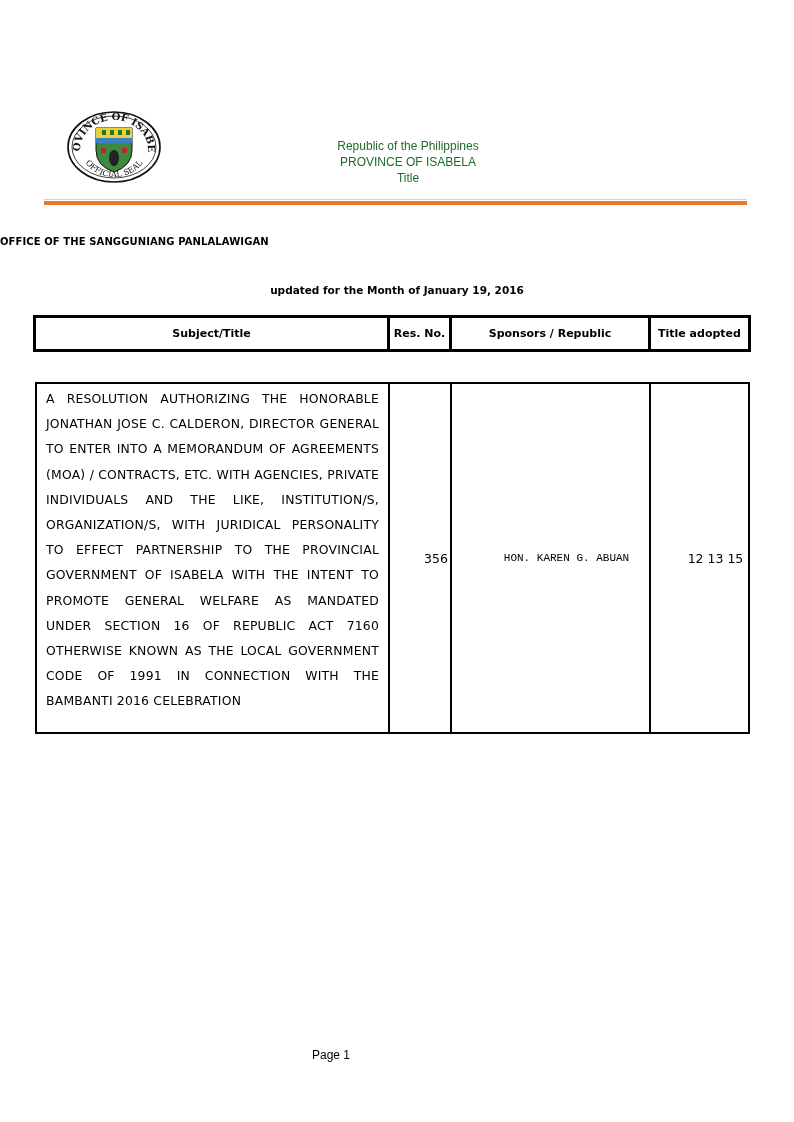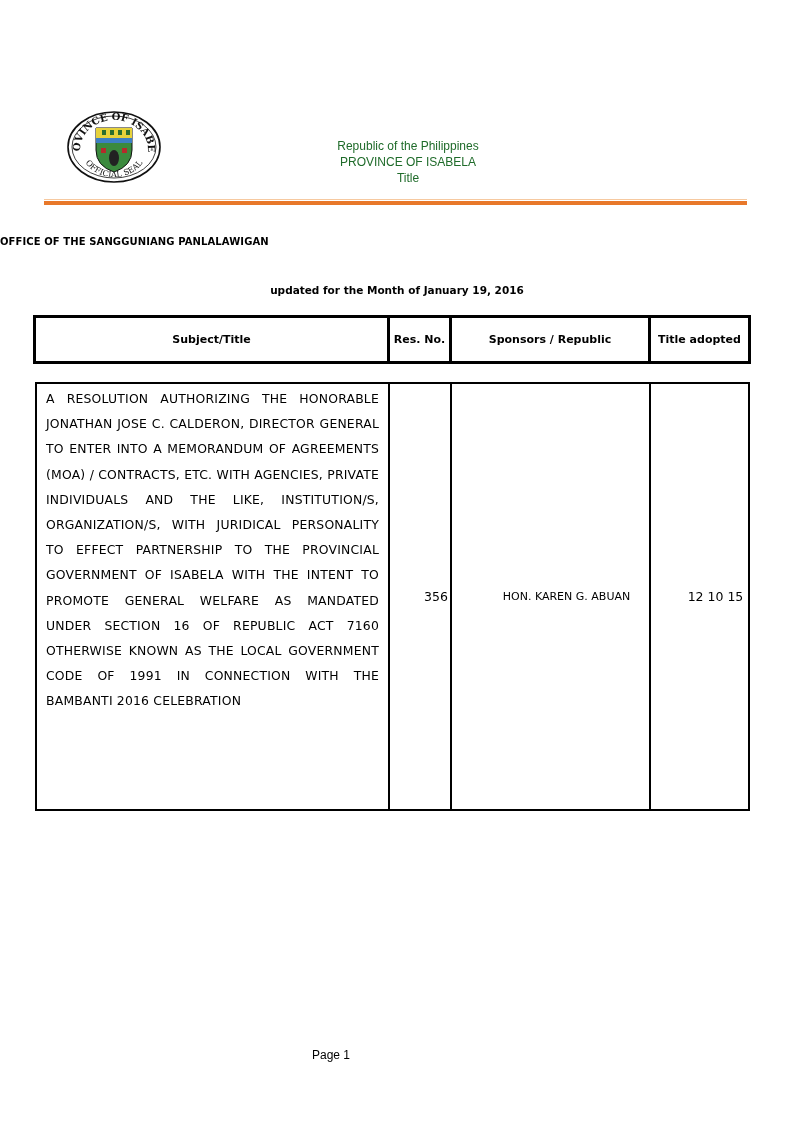--- a/index.html
+++ b/index.html
@@ -12,31 +12,31 @@
          color: #1f6b2a; font-family: "Liberation Sans", sans-serif; font-size: 12px; line-height: 16px; }
 
   .rule-thin { position: absolute; left: 44px; top: 199px; width: 703px; height: 1px; background: #f6c9a0; }
   .rule { position: absolute; left: 44px; top: 201px; width: 703px; height: 4px; background: #e8782a; }
 
   .titles { position: absolute; left: 0; top: 219px; width: 794px; text-align: left;
             font-size: 10px; font-weight: bold; line-height: 16px; letter-spacing: 0.1px; margin-top: 15px; }
   .updated { position: absolute; left: 0; top: 284px; width: 794px; text-align: center;
              font-size: 10.5px; font-weight: bold; }
 
-  .hdr { position: absolute; left: 33px; top: 315px; width: 715px; height: 49px;
+  .hdr { position: absolute; left: 33px; top: 315px; width: 715px; height: 37px;
          border-collapse: collapse; table-layout: fixed; }
   .hdr td { border: 3px solid #000; text-align: center; font-size: 11px; font-weight: bold; padding: 0; }
 
-  .data { position: absolute; left: 35px; top: 382px; width: 713px; height: 429px;
+  .data { position: absolute; left: 35px; top: 382px; width: 713px; height: 352px;
           border-collapse: collapse; table-layout: fixed; }
   .data td { border: 2px solid #000; vertical-align: middle; padding: 0; font-size: 12.5px; }
   .data td.subject { vertical-align: top; padding: 2px 9px 0 9px; text-align: justify;
                      text-align-last: left; line-height: 25.2px; font-size: 12.4px; letter-spacing: 0.2px; }
   .data td.center { text-align: center; padding-left: 32px; }
-  .data td.sponsor { font-size: 11px; }
+  .data td.sponsor { font-size: 11px; font-family: Liberation Mono, monospace; }
 
   .page-num { position: absolute; left: 0; top: 1048px; width: 662px; text-align: center;
               font-family: "Liberation Sans", sans-serif; font-size: 12px; }
 </style>
 </head>
 <body>
 
 <div class="seal">
   <svg width="96" height="74" viewBox="0 0 96 74">
     <defs>
@@ -100,18 +100,18 @@
     <col style="width:353px">
       <col style="width:62px">
       <col style="width:199px">
       <col style="width:99px">
   </colgroup>
   <tbody>
       <tr>
     <td class="subject">A RESOLUTION AUTHORIZING THE HONORABLE JONATHAN JOSE C. CALDERON, DIRECTOR GENERAL TO ENTER INTO A MEMORANDUM OF AGREEMENTS (MOA) / CONTRACTS, ETC. WITH AGENCIES, PRIVATE INDIVIDUALS AND THE LIKE, INSTITUTION/S, ORGANIZATION/S, WITH JURIDICAL PERSONALITY TO EFFECT PARTNERSHIP TO THE PROVINCIAL GOVERNMENT OF ISABELA WITH THE INTENT TO PROMOTE GENERAL WELFARE AS MANDATED UNDER SECTION 16 OF REPUBLIC ACT 7160 OTHERWISE KNOWN AS THE LOCAL GOVERNMENT CODE OF 1991 IN CONNECTION WITH THE BAMBANTI 2016 CELEBRATION</td>
     <td class="center">356</td>
     <td class="center sponsor">HON. KAREN G. ABUAN</td>
-    <td class="center">12 10 15</td>
+    <td class="center">12 13 15</td>
   </tr>
 </tbody>
   </table>
 
 <div class="page-num">Page 1</div>
 
 </body></html>

